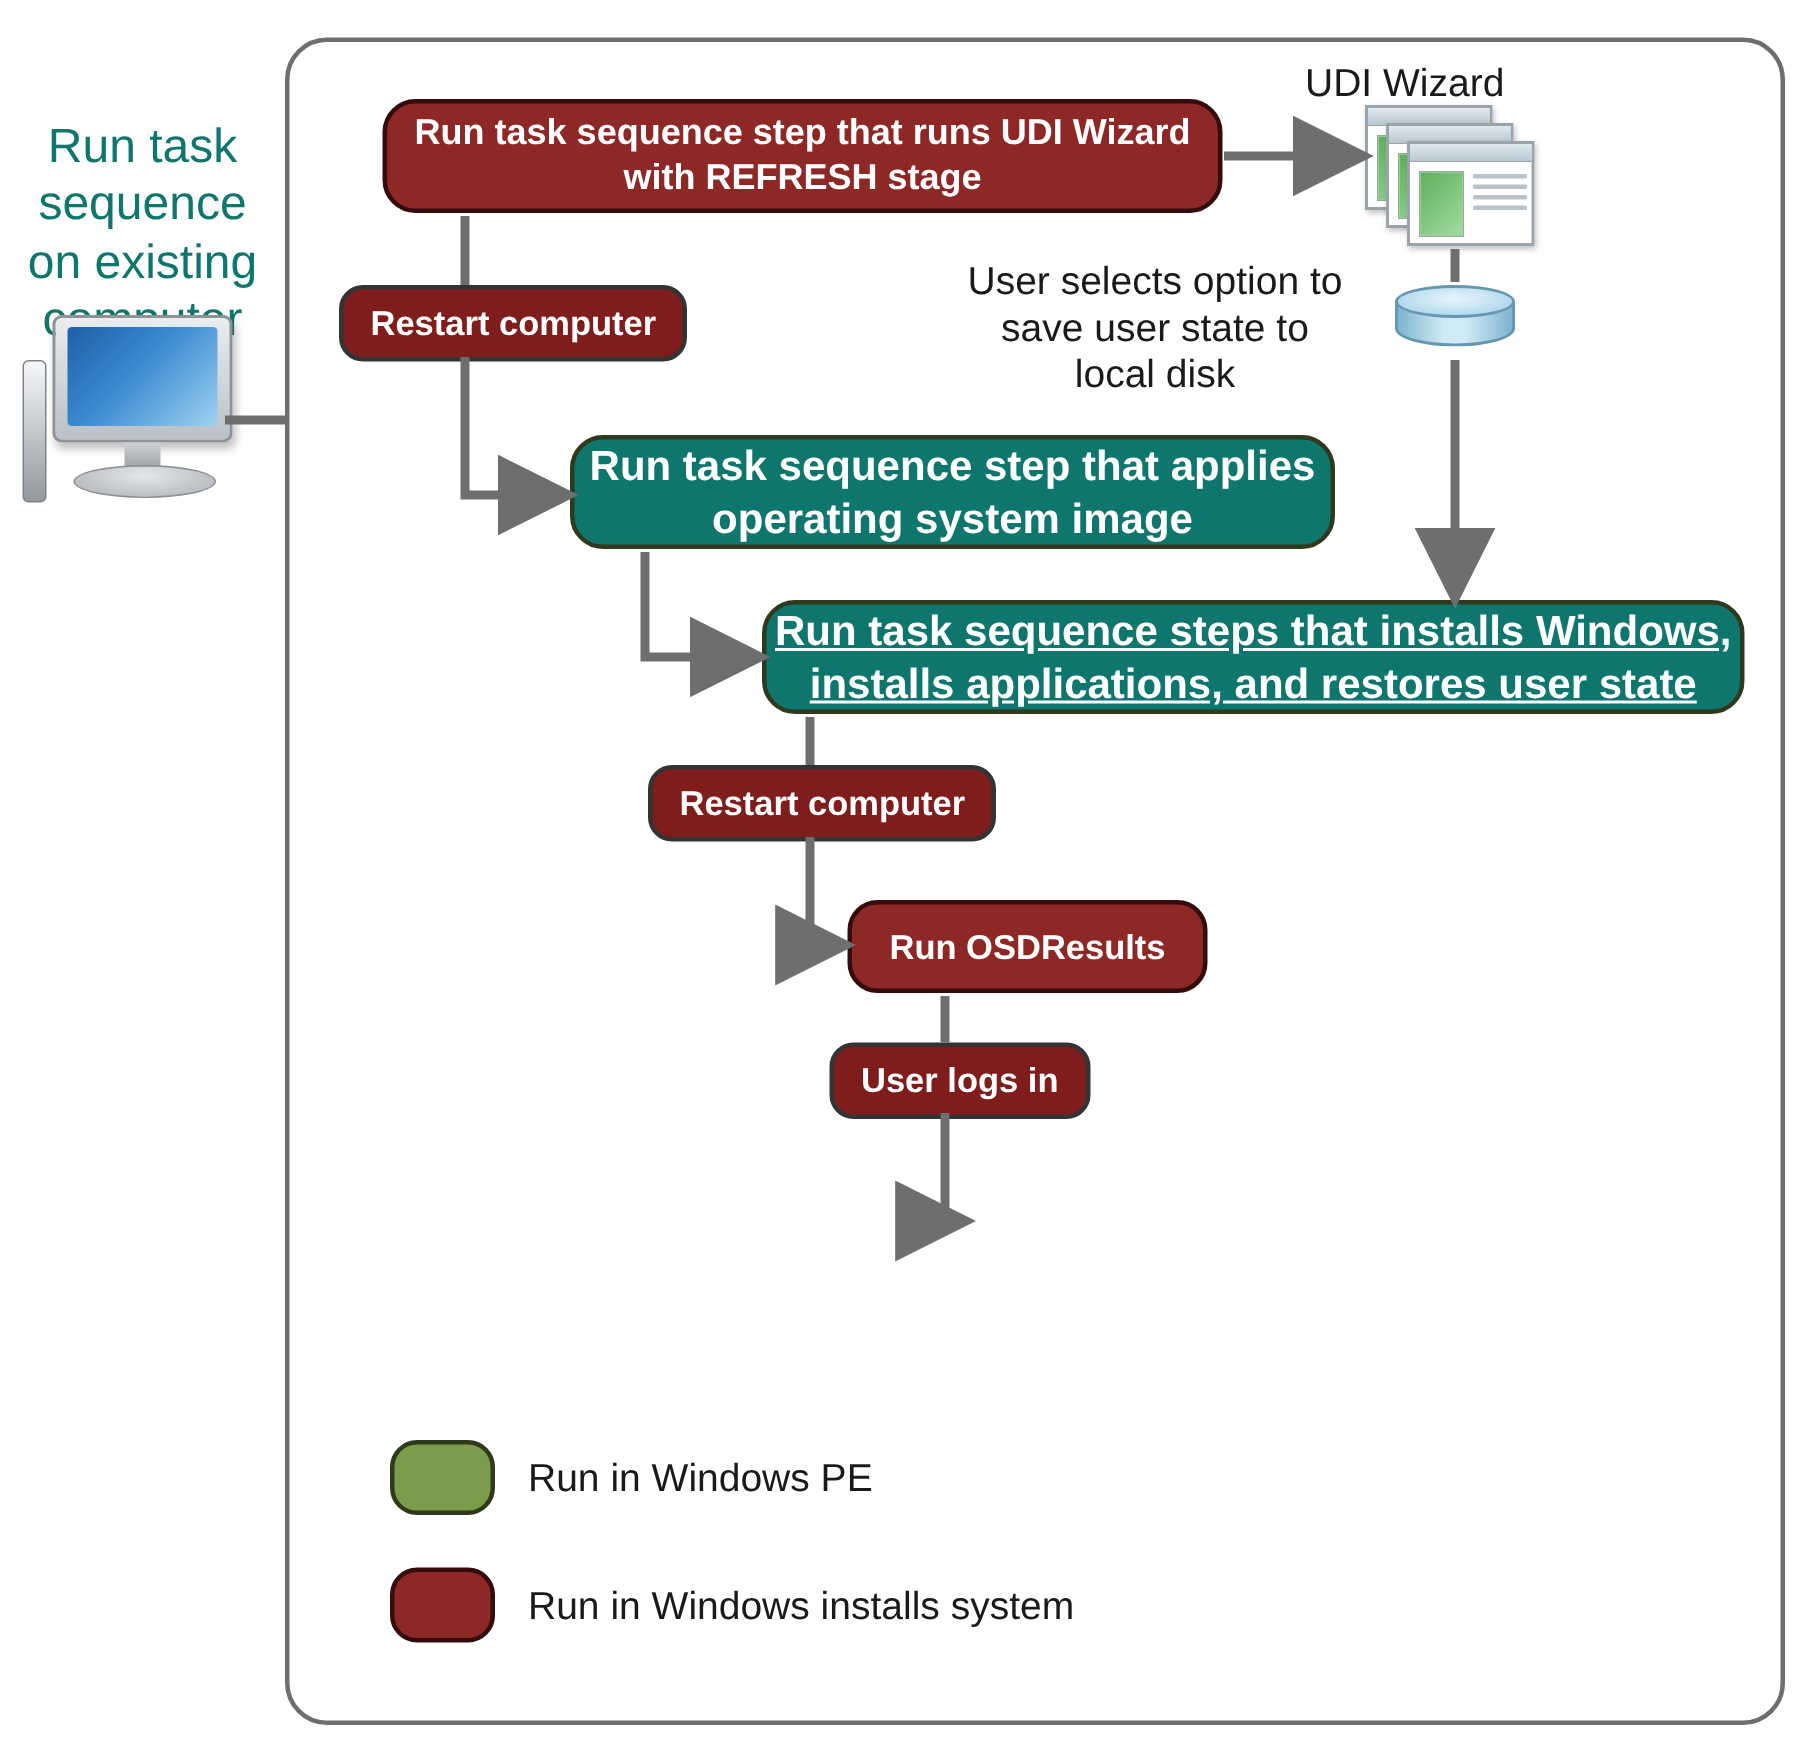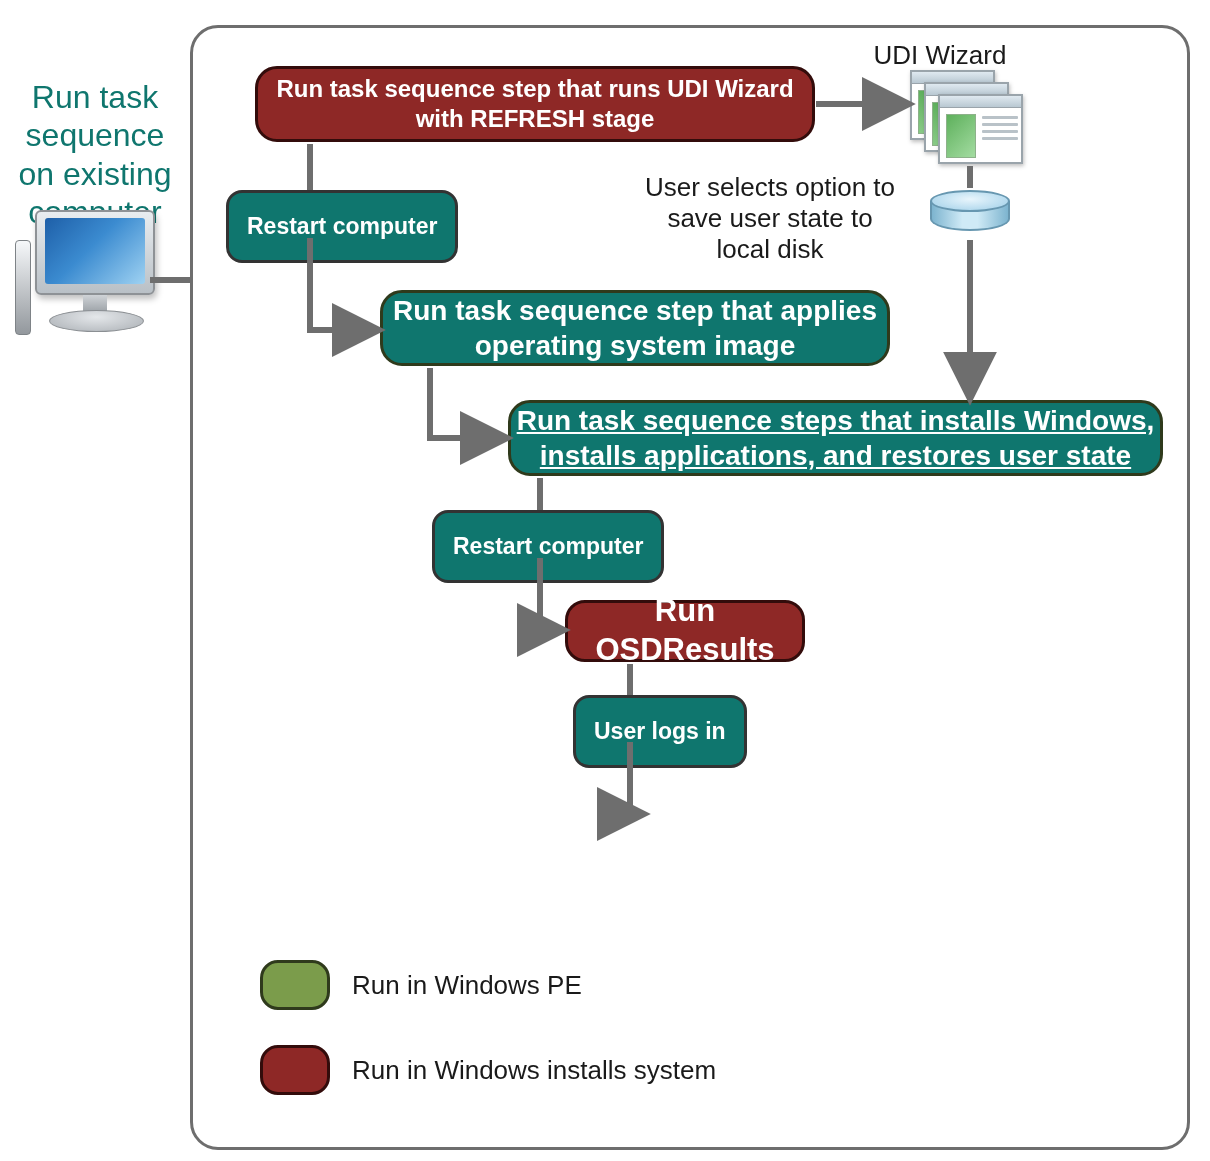--- a/index.html
+++ b/index.html
@@ -31,24 +31,23 @@
     left: 10px;
     top: 78px;
     width: 170px;
     text-align: center;
     font-size: 32px;
     color: #0f766e;
     line-height: 1.2;
   }
   .udi-title {
     position: absolute;
-    left: 840px;
+    left: 870px;
     top: 40px;
     width: 200px;
-    text-align: center;
     font-size: 26px;
     color: #1a1a1a;
   }
   .option-text {
     position: absolute;
     left: 640px;
     top: 172px;
     width: 260px;
     text-align: center;
     font-size: 26px;
@@ -66,29 +65,29 @@
     justify-content: center;
     padding: 6px 5px;
     line-height: 1.25;
   }
   .node.red {
     background: #8e2826;
     border: 3px solid #330c0b;
     font-size: 24px;
   }
   .node.small {
-    font-size: 31px;
+    font-size: 23px;
     padding: 10px 22px;
     border-radius: 20px;
   }
   .node.grey {
-    background: #0f766e;
+    background: #7f1d1d;
     border: 3px solid #333;
     font-size: 23px;
-    padding: 19px 18px;
+    padding: 8px 18px;
     border-radius: 16px;
   }
   .node.green {
     background: #0f766e;
     border: 3px solid #2f3a1c;
     font-size: 28px;
   }
   .legend-swatch {
     position: absolute;
     width: 70px;
@@ -283,21 +282,21 @@
   <div class="node grey" style="left:226px; top:190px;">Restart computer</div>
 
   <div class="node green" style="left:380px; top:290px; width:510px; height:76px;">Run  task sequence step that applies operating system image</div>
 
   <div class="node green" style="left:508px; top:400px; width:655px; height:76px;text-decoration:underline;">Run task sequence steps that installs Windows, installs applications, and restores user state</div>
 
   <div class="node grey" style="left:432px; top:510px;">Restart computer</div>
 
   <div class="node red small" style="left:565px; top:600px; width:240px; height:62px;">Run OSDResults</div>
 
-  <div class="node grey" style="left:553px; top:695px;margin-left:20px;">User logs in</div>
+  <div class="node grey" style="left:553px; top:695px;">User logs in</div>
 
 
   <div class="legend-swatch green" style="left:260px; top:960px;"></div>
   <div class="legend-text" style="left:352px; top:970px;">Run in Windows  PE</div>
 
   <div class="legend-swatch red" style="left:260px; top:1045px;"></div>
   <div class="legend-text" style="left:352px; top:1055px;">Run in Windows installs system</div>
 
   <svg class="overlay">
     <defs>

